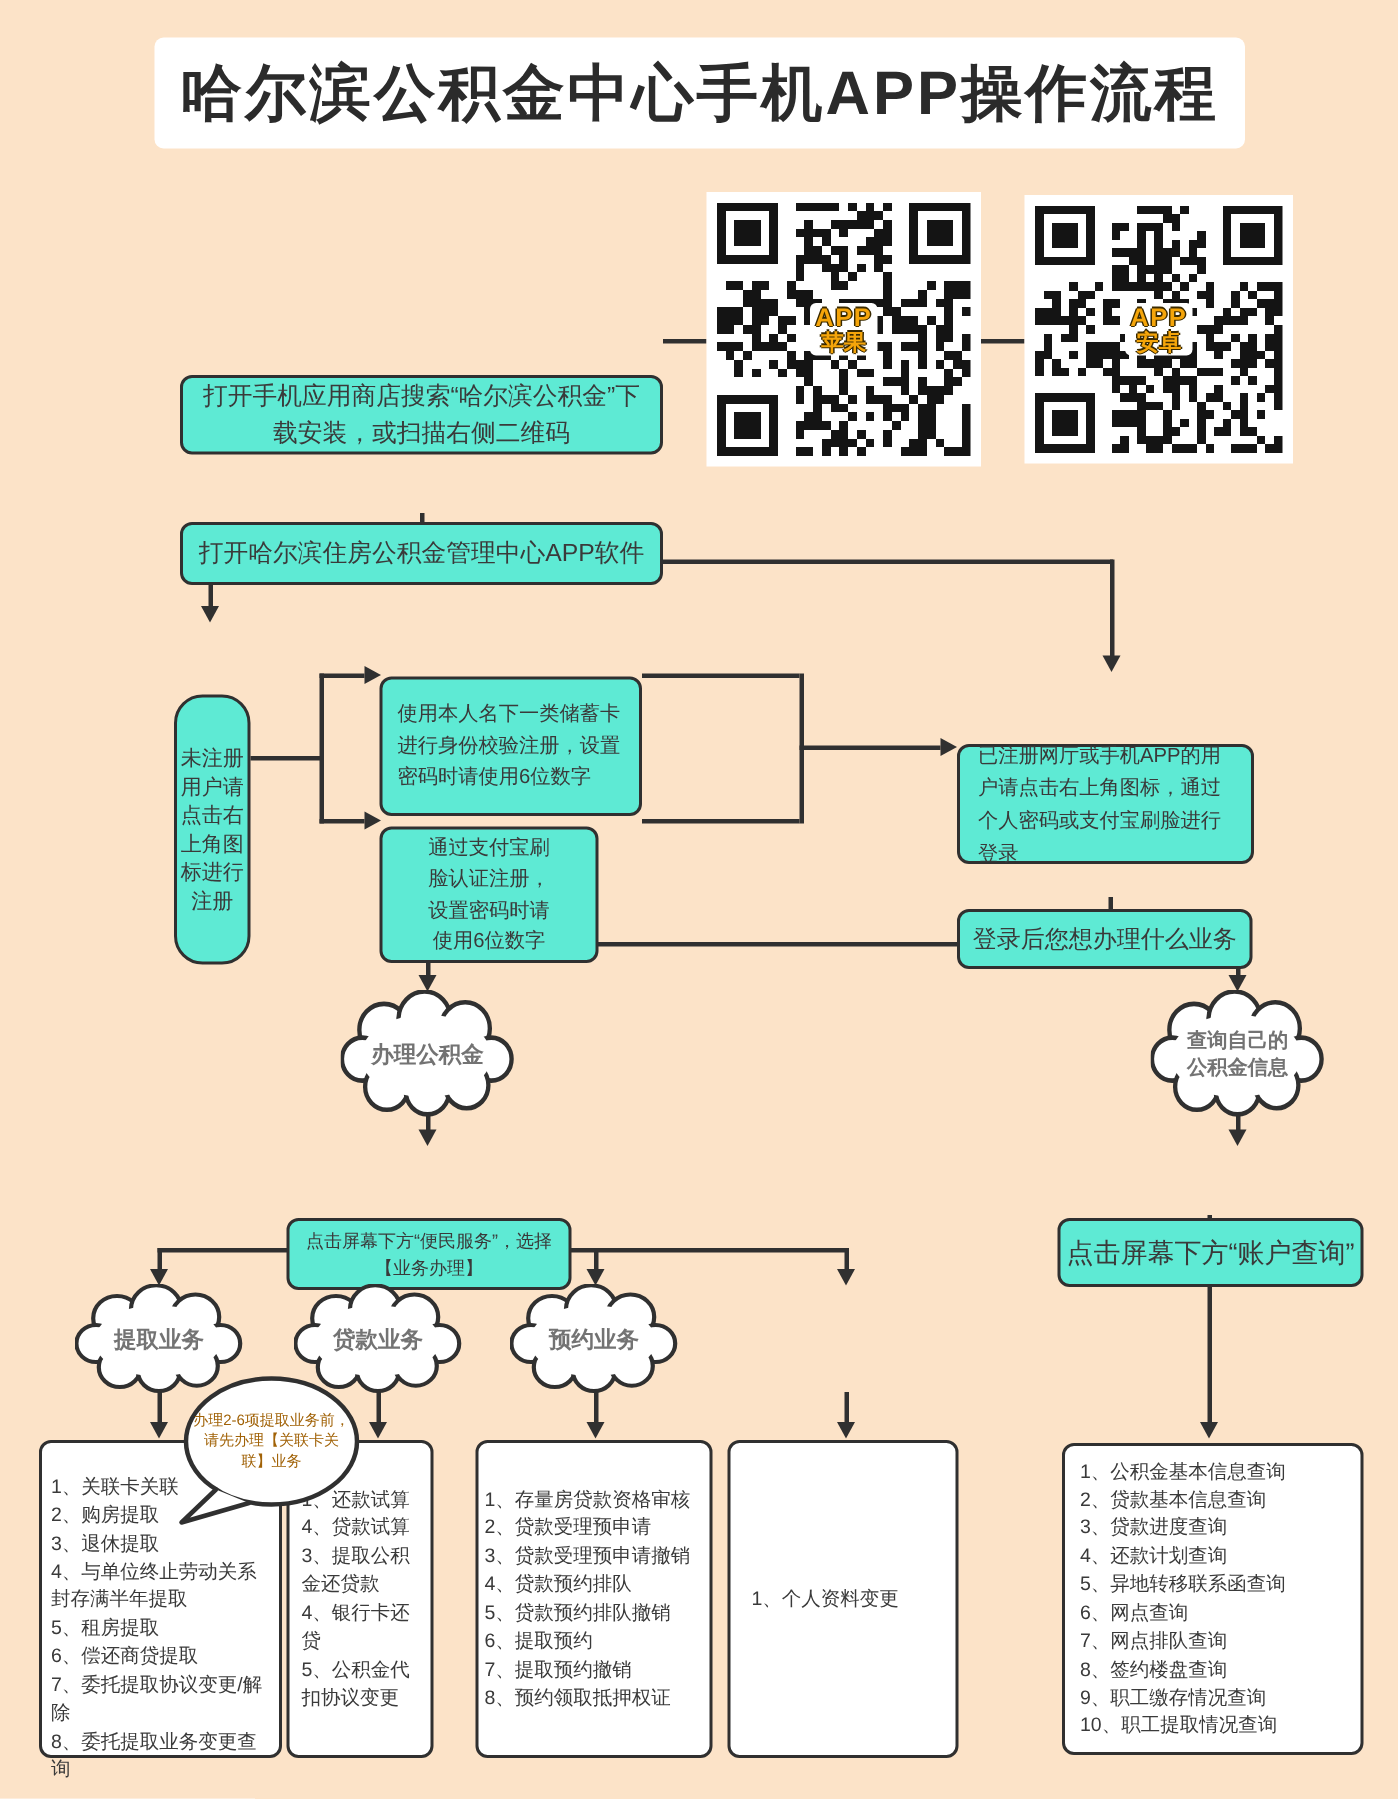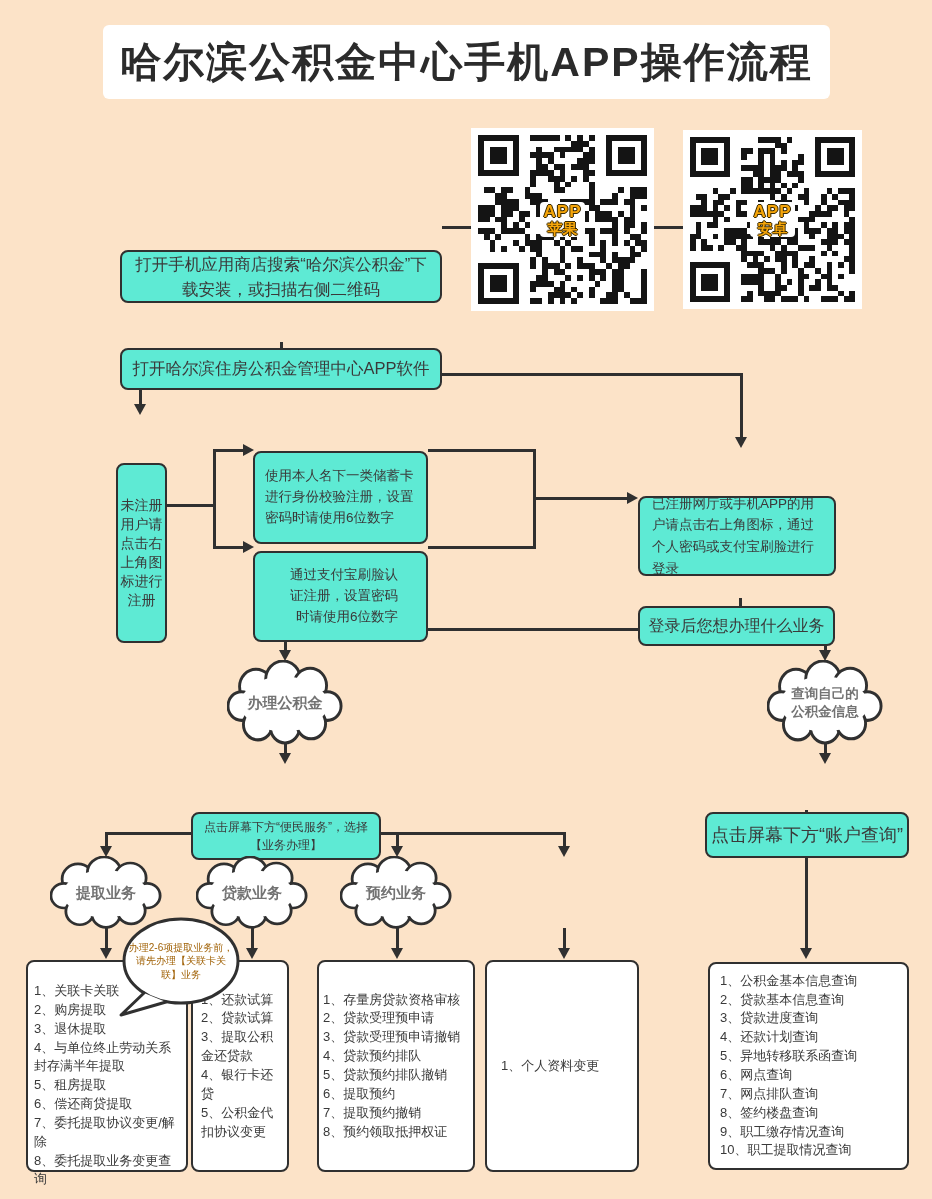--- a/index.html
+++ b/index.html
@@ -678,28 +678,28 @@
     </div>
   </div>
 
   <div class="fbox" style="left:120px;top:202px;width:322px;height:53px;font-size:16.5px;line-height:1.5;padding:0 8px;">
     <span>打开手机应用商店搜索“哈尔滨公积金”下载安装，或扫描右侧二维码</span>
   </div>
   <div class="fbox" style="left:120px;top:300px;width:322px;height:42px;font-size:16.5px;">
     <span>打开哈尔滨住房公积金管理中心APP软件</span>
   </div>
 
-  <div class="fbox" style="left:116px;top:415px;width:51px;height:180px;font-size:14px;line-height:1.35;padding:2px;">
+  <div class="fbox" style="left:116px;top:415px;width:51px;height:180px;font-size:14px;line-height:1.35;padding:2px;border-radius:19px;">
     <span style="word-break:break-all;">未注册用户请点击右上角图标进行注册</span>
   </div>
 
   <div class="fbox" style="left:253px;top:403px;width:175px;height:93px;font-size:13.5px;line-height:1.55;padding:0 10px;text-align:left;">
     <span>使用本人名下一类储蓄卡进行身份校验注册，设置密码时请使用6位数字</span>
   </div>
-  <div class="fbox" style="left:253px;top:503px;width:175px;height:91px;font-size:13.5px;line-height:1.55;padding:0 28px;text-align:right;">
+  <div class="fbox" style="left:253px;top:503px;width:146px;height:91px;font-size:13.5px;line-height:1.55;padding:0 28px;text-align:center;">
     <span>通过支付宝刷脸认证注册，设置密码时请使用6位数字</span>
   </div>
 
   <div class="fbox" style="left:638px;top:448px;width:198px;height:80px;font-size:13.5px;line-height:1.6;padding:0 12px;text-align:left;">
     <span>已注册网厅或手机APP的用户请点击右上角图标，通过个人密码或支付宝刷脸进行登录</span>
   </div>
   <div class="fbox" style="left:638px;top:558px;width:197px;height:40px;font-size:16px;">
     <span>登录后您想办理什么业务</span>
   </div>
 
@@ -749,21 +749,21 @@
     <div class="li">2、购房提取</div>
     <div class="li">3、退休提取</div>
     <div class="li">4、与单位终止劳动关系封存满半年提取</div>
     <div class="li">5、租房提取</div>
     <div class="li">6、偿还商贷提取</div>
     <div class="li">7、委托提取协议变更/解除</div>
     <div class="li">8、委托提取业务变更查询</div>
   </div>
   <div class="lbox" style="left:191px;top:960px;width:98px;height:212px;padding:8px;justify-content:center;">
     <div class="li">1、还款试算</div>
-    <div class="li">2、贷款试算</div>
+    <div class="li">4、贷款试算</div>
     <div class="li">3、提取公积金还贷款</div>
     <div class="li">4、银行卡还贷</div>
     <div class="li">5、公积金代扣协议变更</div>
   </div>
   <div class="lbox" style="left:317px;top:960px;width:158px;height:212px;padding:0 4px;justify-content:center;">
     <div class="li">1、存量房贷款资格审核</div>
     <div class="li">2、贷款受理预申请</div>
     <div class="li">3、贷款受理预申请撤销</div>
     <div class="li">4、贷款预约排队</div>
     <div class="li">5、贷款预约排队撤销</div>

